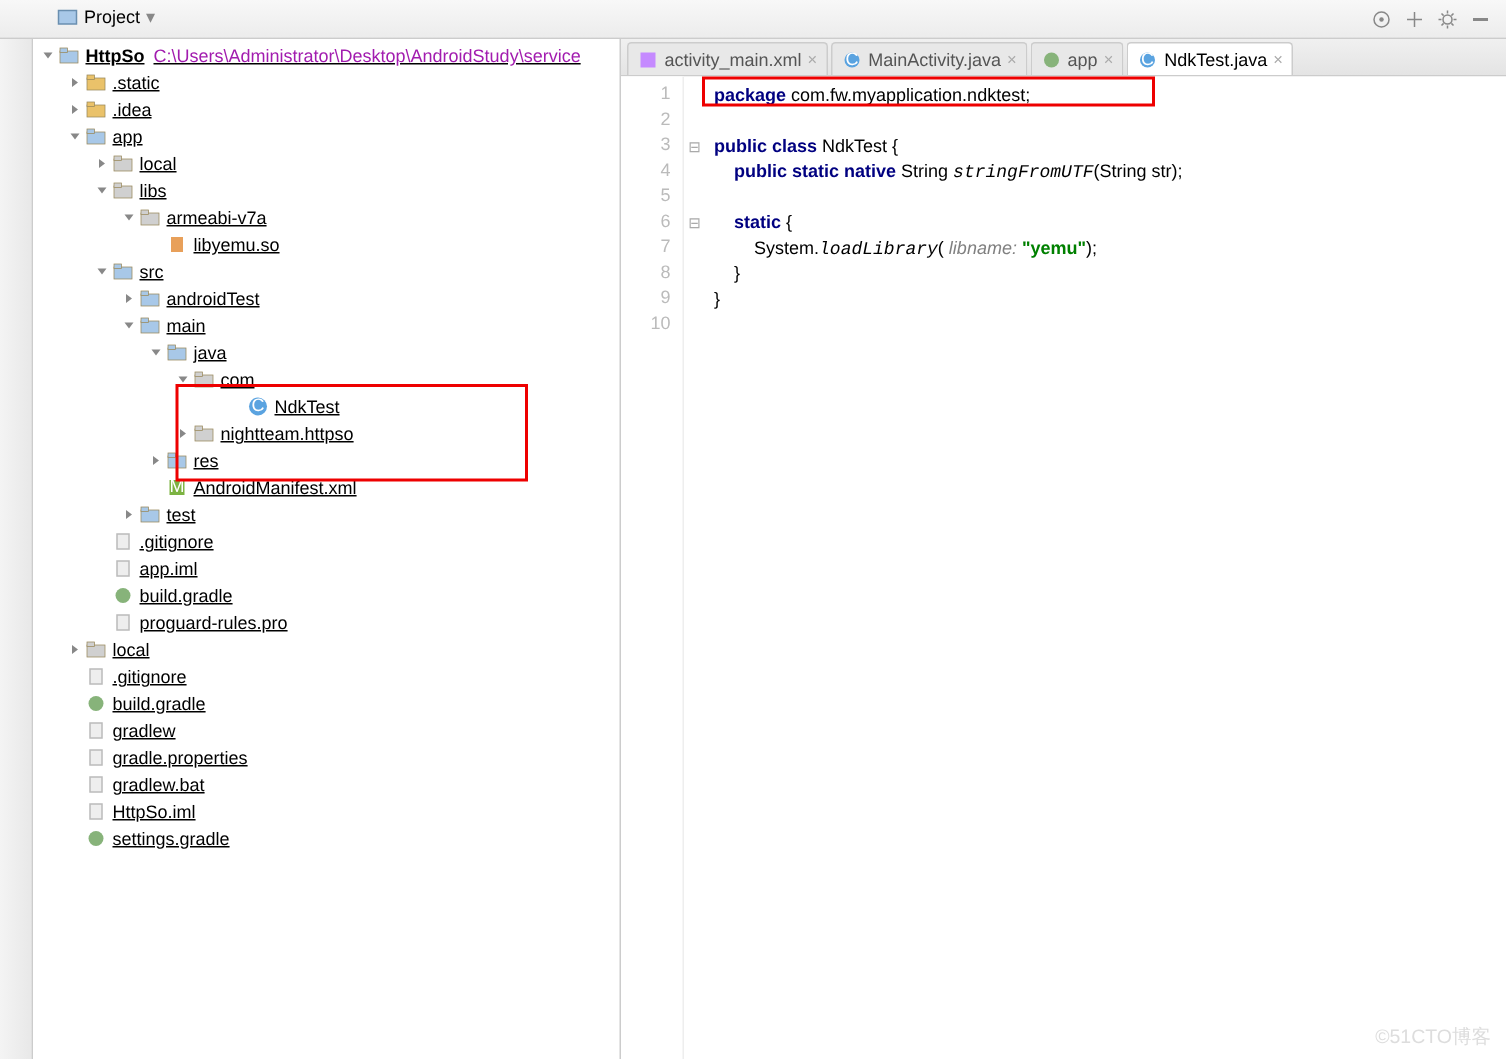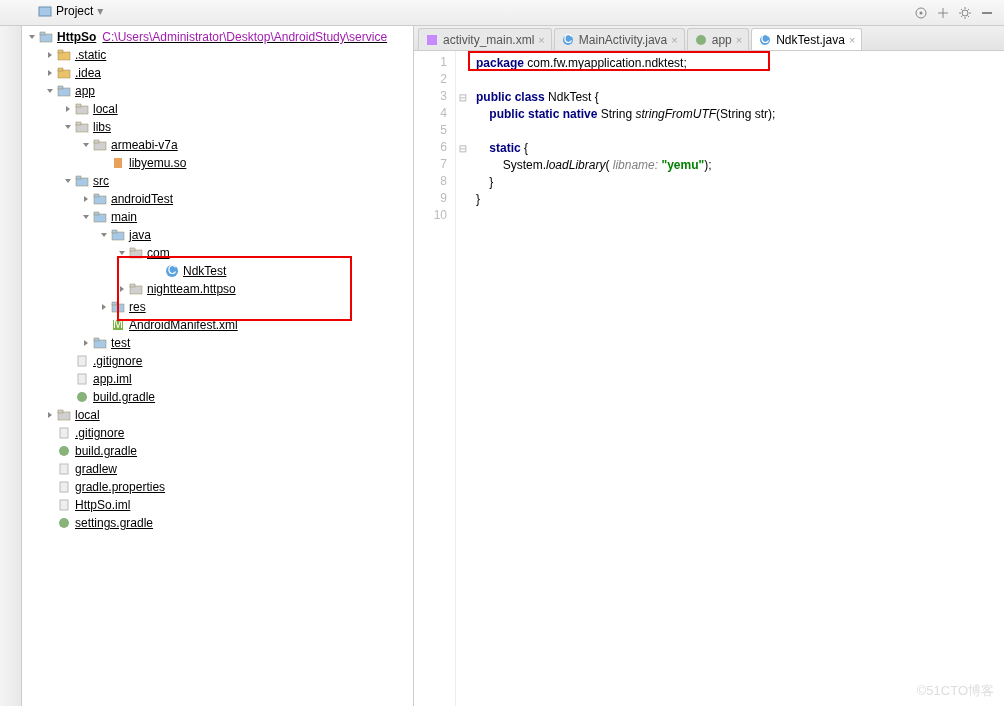--- a/index.html
+++ b/index.html
@@ -34,21 +34,21 @@
 .editor { flex: 1; display: flex; font-family: Consolas, monospace; font-size: 12px; background: #fff; position: relative; }
 .gutter { width: 42px; text-align: right; padding: 4px 8px 0 0; color: #bbb; background: #fff; border-right: 1px solid #eee; }
 .gutter div { height: 17px; }
 .fold-col { width: 14px; padding-top: 4px; color: #aaa; }
 .fold-col div { height: 17px; display: flex; align-items: center; justify-content: center; font-size: 10px; }
 .code { flex: 1; padding: 4px 0 0 6px; line-height: 17px; position: relative; }
 .code .line { height: 17px; white-space: pre; }
 .kw { color: #000080; font-weight: bold; }
 .str { color: #008000; font-weight: bold; }
 .cmt { color: #808080; font-style: italic; }
-.fn { font-style: italic; }
+.fn { font-style: italic; font-family: Liberation Mono, monospace; }
 .hl-line { position: absolute; left: 0; right: 0; height: 17px; background: #fffde7; z-index: -1; }
 .redbox2 { position: absolute; border: 2px solid #e00; pointer-events: none; }
 .watermark { position: absolute; right: 10px; bottom: 6px; color: #ddd; font-size: 13px; }
 </style>
 </head>
 <body>
 
 <div class="toolbar">
   <div class="proj-label">
     <span class="icon"><svg viewBox="0 0 14 14">
@@ -369,20 +369,30 @@
           <span class="indent" style="width:40px"></span>
           <span class="arrow"></span>
           <span class="ic">
             <svg width="14" height="14">
               <circle cx="7" cy="7" r="5" fill="#87b37a"></circle>
             </svg>
           </span>
           <span class="lbl">build.gradle</span>
         </div>
         <div class="tree-row">
+          <span class="indent" style="width:40px"></span>
+          <span class="arrow"></span>
+          <span class="ic">
+            <svg width="14" height="14">
+              <rect x="3" y="2" width="8" height="10" fill="#eee" stroke="#bbb"></rect>
+            </svg>
+          </span>
+          <span class="lbl">proguard-rules.pro</span>
+        </div>
+        <div class="tree-row">
           <span class="indent" style="width:22px"></span>
           <span class="arrow">
             <svg viewBox="0 0 8 8">
               <path d="M2 1l4 3-4 3z" fill="currentColor"></path>
             </svg>
           </span>
           <span class="ic">
             <svg width="14" height="14" viewBox="0 0 14 14">
               <rect x="1" y="4" width="12" height="8" fill="#d0d0d0" stroke="#99885a" stroke-width="0.5"></rect>
               <rect x="1" y="2" width="5" height="3" fill="#d0d0d0" stroke="#99885a" stroke-width="0.5"></rect>
@@ -422,20 +432,30 @@
         </div>
         <div class="tree-row">
           <span class="indent" style="width:22px"></span>
           <span class="arrow"></span>
           <span class="ic">
             <svg width="14" height="14">
               <rect x="3" y="2" width="8" height="10" fill="#eee" stroke="#bbb"></rect>
             </svg>
           </span>
           <span class="lbl">gradle.properties</span>
+        </div>
+        <div class="tree-row">
+          <span class="indent" style="width:22px"></span>
+          <span class="arrow"></span>
+          <span class="ic">
+            <svg width="14" height="14">
+              <rect x="3" y="2" width="8" height="10" fill="#eee" stroke="#bbb"></rect>
+            </svg>
+          </span>
+          <span class="lbl">gradlew.bat</span>
         </div>
         <div class="tree-row">
           <span class="indent" style="width:22px"></span>
           <span class="arrow"></span>
           <span class="ic">
             <svg width="14" height="14">
               <rect x="3" y="2" width="8" height="10" fill="#eee" stroke="#bbb"></rect>
             </svg>
           </span>
           <span class="lbl">HttpSo.iml</span>

